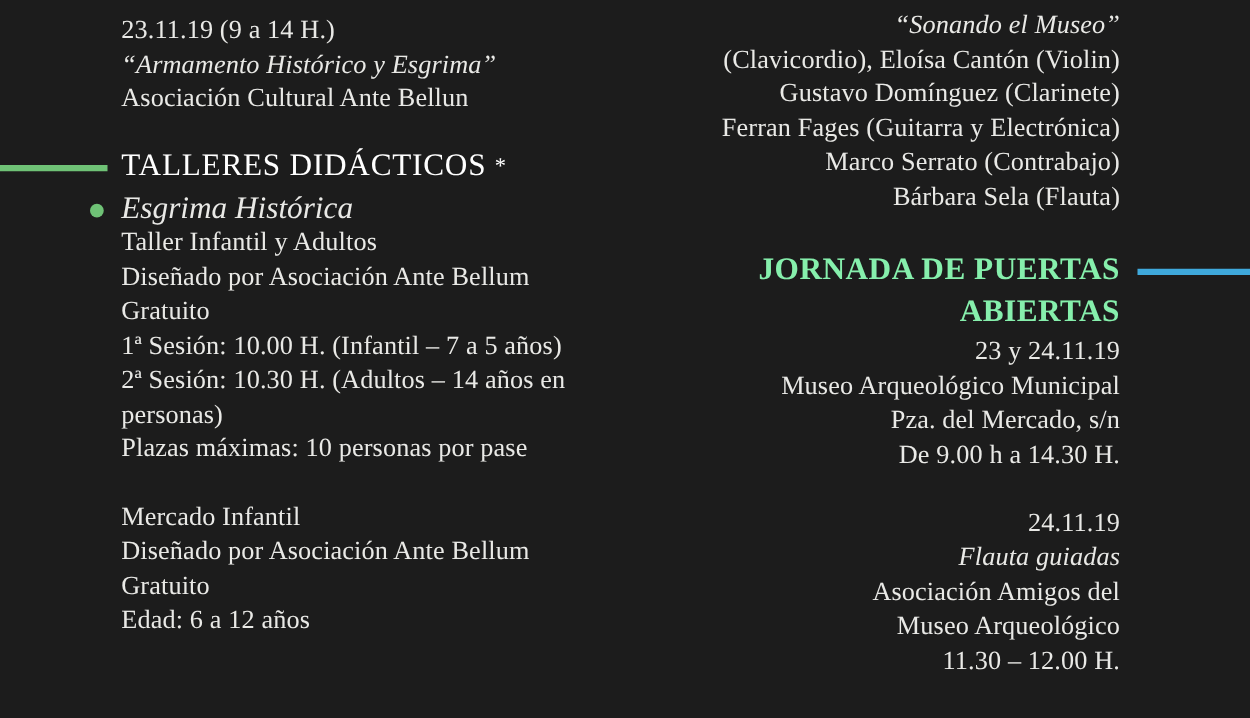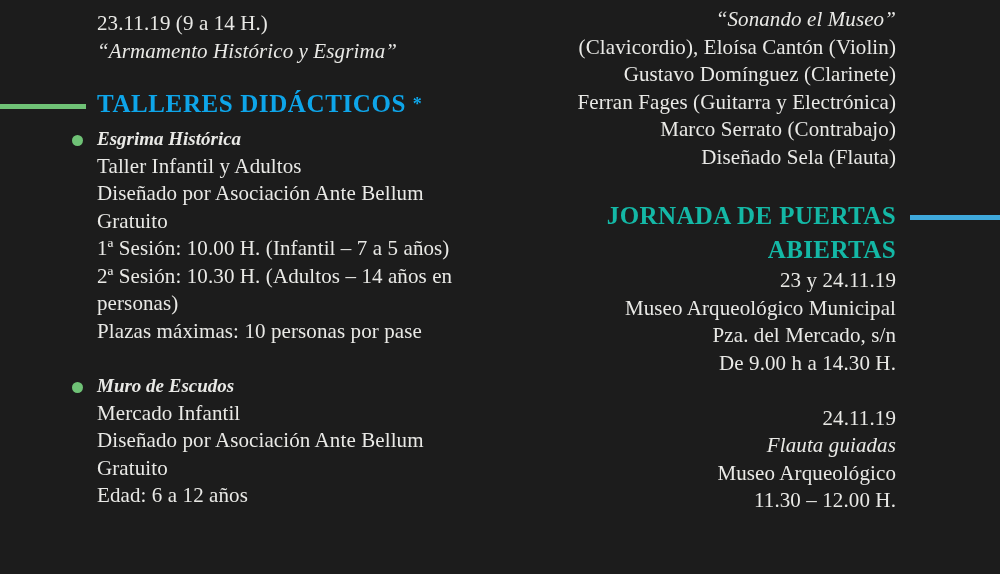--- a/index.html
+++ b/index.html
@@ -72,22 +72,22 @@
   .sec-rule-green {
     position: absolute;
     left: -97px;
     top: 15px;
     width: 86px;
     height: 5px;
     background: #6fc276;
   }
   .sec-head-green {
     font-size: 25px;
-    font-weight: bold;
-    color: #0ea5e9;
+    font-weight: normal;
+    color: #ffffff;
     letter-spacing: 0.6px;
     line-height: 30px;
     white-space: nowrap;
   }
   .ast {
     font-size: 18px;
     vertical-align: 2px;
   }
 
   
@@ -99,23 +99,22 @@
     position: absolute;
     left: -25px;
     top: 10px;
     width: 11px;
     height: 11px;
     border-radius: 50%;
     background: #6fc276;
   }
   .workshop-title {
     font-style: italic;
-    font-size: 19px;
+    font-size: 25px;
     line-height: 27.5px;
-    font-weight: bold;
   }
   .gap-lg { height: 27px; }
 
   
   .right-inner {
     position: absolute;
     right: 104px;
     top: -6px;
     width: 420px;
     text-align: right;
@@ -132,36 +131,37 @@
     position: absolute;
     right: -104px;
     top: 16px;
     width: 90px;
     height: 5px;
     background: #3fa9dc;
   }
   .sec-head-blue {
     font-size: 25px;
     font-weight: bold;
-    color: #14b8a6;
+    color: #86efac;
     letter-spacing: 0.4px;
     line-height: 34px;
     text-align: right;
   }
 </style>
 </head>
 <body>
 
 <div class="page">
 
   <div class="col-left">
     <div class="left-inner">
 
       <div class="line">23.11.19 (9 a 14 H.)</div>
       <div class="line italic">“Armamento Histórico y Esgrima”</div>
+      <div class="line">Asociación Cultural Ante Bellun</div>
 
       <div class="sec-head-wrap">
         <div class="sec-rule-green"></div>
         <div class="sec-head-green"><span>TALLERES DIDÁCTICOS</span> <span class="ast">*</span></div>
       </div>
 
 
       <div class="bullet-row">
         <span class="bullet-dot"></span>
         <div class="workshop-title">Esgrima Histórica</div>
@@ -169,56 +169,53 @@
       <div class="line">Taller Infantil y Adultos</div>
       <div class="line">Diseñado por Asociación Ante Bellum</div>
       <div class="line">Gratuito</div>
       <div class="line">1ª Sesión: 10.00 H. (Infantil – 7 a 5 años)</div>
       <div class="line">2ª Sesión: 10.30 H. (Adultos – 14 años en</div>
       <div class="line">personas)</div>
       <div class="line">Plazas máximas: 10 personas por pase</div>
 
       <div class="gap-lg"></div>
 
-      <div class="bullet-row">
-        <span class="bullet-dot"></span>
-        <div class="workshop-title">Muro de Escudos</div>
-      </div>
       <div class="line">Mercado Infantil</div>
       <div class="line">Diseñado por Asociación Ante Bellum</div>
       <div class="line">Gratuito</div>
       <div class="line">Edad: 6 a 12 años</div>
 
     </div>
   </div>
 
   <div class="col-right">
     <div class="right-inner">
 
       <div class="line italic">“Sonando el Museo”</div>
       <div class="line">(Clavicordio), Eloísa Cantón (Violin)</div>
       <div class="line">Gustavo Domínguez (Clarinete)</div>
       <div class="line">Ferran Fages (Guitarra y Electrónica)</div>
       <div class="line">Marco Serrato (Contrabajo)</div>
-      <div class="line">Diseñado Sela (Flauta)</div>
+      <div class="line">Bárbara Sela (Flauta)</div>
 
       <div class="sec-head-wrap-blue">
         <div class="sec-rule-blue"></div>
         <div class="sec-head-blue">JORNADA DE PUERTAS</div>
         <div class="sec-head-blue">ABIERTAS</div>
       </div>
 
       <div class="line">23 y 24.11.19</div>
       <div class="line">Museo Arqueológico Municipal</div>
       <div class="line">Pza. del Mercado, s/n</div>
       <div class="line">De 9.00 h a 14.30 H.</div>
 
       <div class="blank"></div>
 
       <div class="line">24.11.19</div>
       <div class="line italic">Flauta guiadas</div>
+      <div class="line">Asociación Amigos del</div>
       <div class="line">Museo Arqueológico</div>
       <div class="line">11.30 – 12.00 H.</div>
 
     </div>
   </div>
 
 </div>
 
 </body></html>

